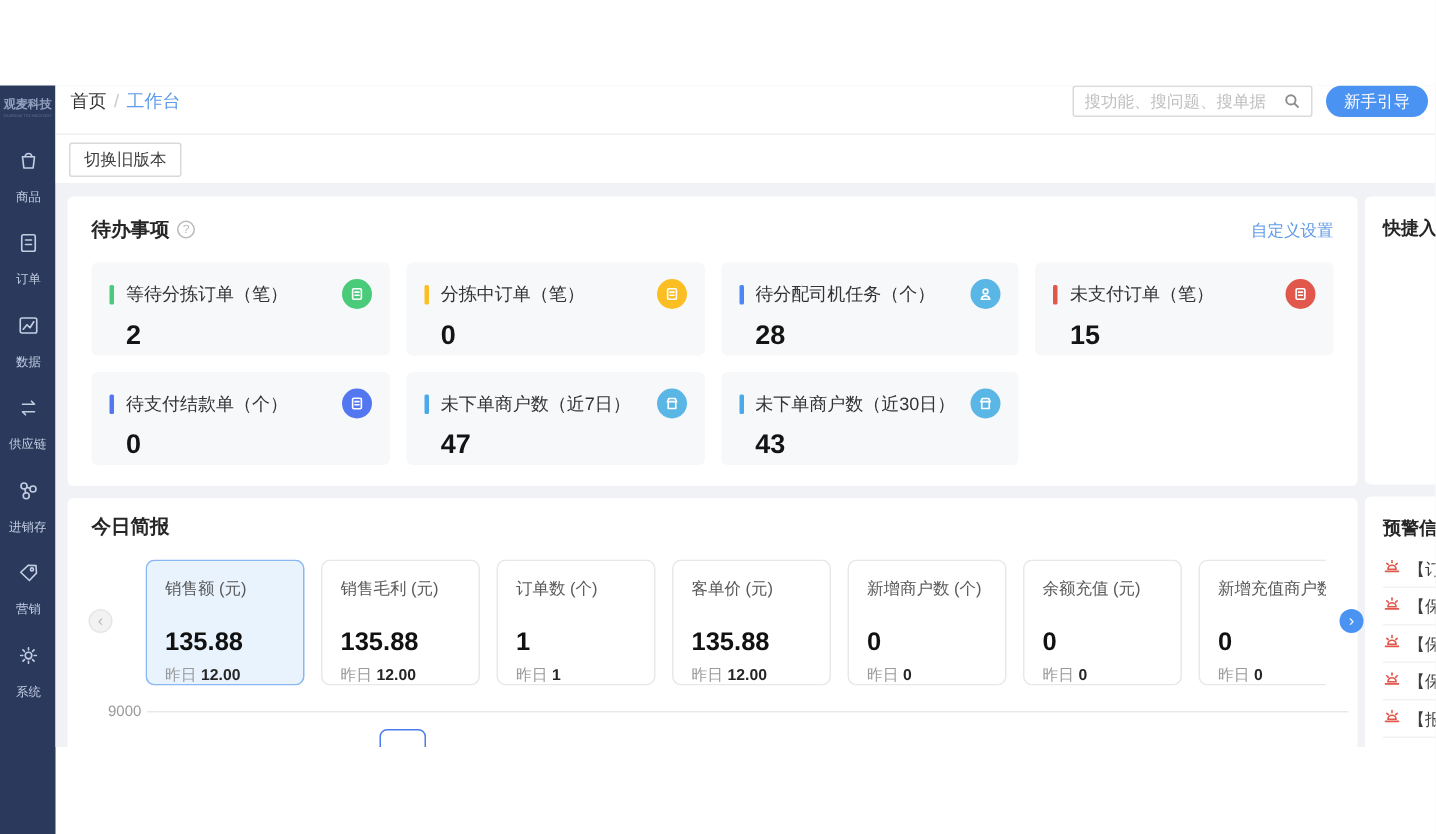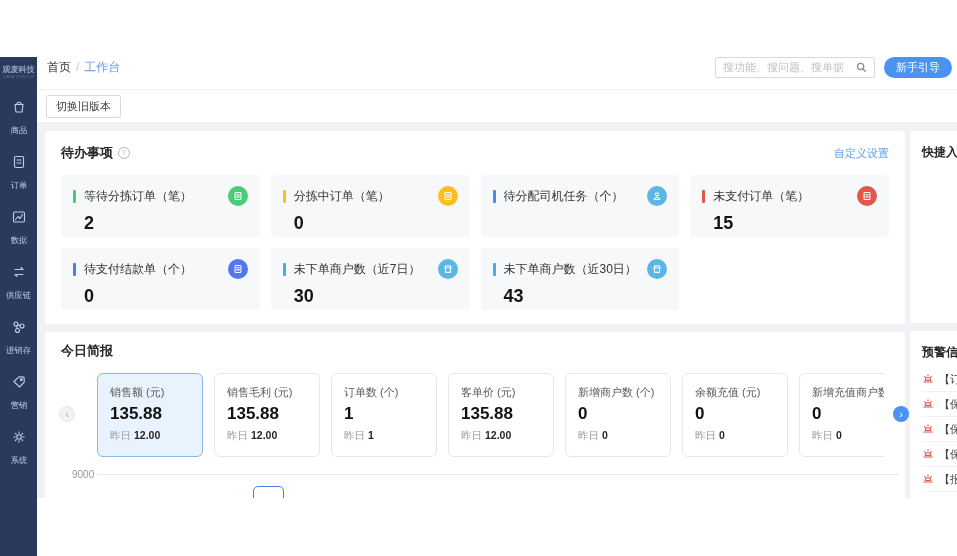--- a/index.html
+++ b/index.html
@@ -50,21 +50,21 @@
 
   .brief-panel { padding:10px 16px; height:170px; position:relative; }
   .carousel { position:relative; margin-top:13px; height:84px; }
   .car-btn { position:absolute; top:33px; width:16px; height:16px; border-radius:50%; display:flex; align-items:center; justify-content:center; font-size:11px; cursor:pointer; }
   .car-left { left:-2px; background:#f2f2f2; color:#b6b6b6; border:1px solid #e6e6e6; }
   .car-right { left:832px; background:#4b93f2; color:#fff; }
   .stat-strip { position:absolute; left:36px; top:0; width:787px; height:84px; overflow:hidden; display:flex; gap:11px; }
   .stat-card { width:106px; min-width:106px; height:84px; background:#fff; border:1px solid #e8e8e8; border-radius:6px; padding:11px 12px; cursor:pointer; }
   .stat-card.selected { background:#e9f3fe; border-color:#89b8f0; }
   .stat-label { font-size:11px; color:#595959; white-space:nowrap; overflow:hidden; }
-  .stat-value { font-size:17px; font-weight:bold; color:#111; margin-top:4px; }
+  .stat-value { font-size:17px; font-weight:bold; color:#111; margin-top:18px; }
   .stat-yest { margin-top:5px; font-size:10.5px; white-space:nowrap; }
   .stat-yest .yl { color:#9a9a9a; }
   .stat-yest .yv { color:#262626; font-weight:bold; margin-left:3px; }
 
   .chart-stub { position:absolute; left:16px; right:6px; top:120px; height:40px; }
   .ytick { position:absolute; left:11px; top:17px; font-size:10px; color:#999; }
   .gridline { position:absolute; left:37px; right:0; top:22px; border-top:1px solid #e9e9e9; }
   .tooltip-stub { position:absolute; left:192px; top:34px; width:31px; height:22px; background:#fff; border:1px solid #4a7cf0; border-radius:5px; }
 
   .right-col-card { position:absolute; left:873px; width:120px; background:#fff; border-radius:4px; padding:13px 12px; overflow:hidden; }
@@ -207,20 +207,21 @@
                 <div class="todo-top">
                   <span class="todo-accent" style="background:#4b87f5"></span>
                   <span class="todo-label">待分配司机任务（个）</span>
                   <span class="todo-icon" style="background:#5ab6e5">
                     <svg viewBox="0 0 12 12">
                       <circle cx="6" cy="4" r="1.9"></circle>
                       <path d="M2.6 10.2a3.5 3.5 0 0 1 6.8 0z"></path>
                     </svg>
                   </span>
                 </div>
+                <div class="todo-value">28</div>
               </div>
               <div class="todo-item">
                 <div class="todo-top">
                   <span class="todo-accent" style="background:#e2574c"></span>
                   <span class="todo-label">未支付订单（笔）</span>
                   <span class="todo-icon" style="background:#e2574c">
                     <svg viewBox="0 0 12 12">
                       <rect x="2.5" y="1.8" width="7" height="8.4" rx="1"></rect>
                       <line x1="4.4" y1="4.5" x2="7.6" y2="4.5"></line>
                       <line x1="4.4" y1="7" x2="7.6" y2="7"></line>
@@ -248,21 +249,21 @@
                   <span class="todo-accent" style="background:#4ba9e8"></span>
                   <span class="todo-label">未下单商户数（近7日）</span>
                   <span class="todo-icon" style="background:#5ab6e5">
                     <svg viewBox="0 0 12 12">
                       <path d="M2.4 4.5 3.4 2h5.2l1 2.5"></path>
                       <path d="M3 4.5v5.5h6V4.5"></path>
                       <path d="M2.4 4.5h7.2"></path>
                     </svg>
                   </span>
                 </div>
-                <div class="todo-value">30</div>
+                <div class="todo-value">47</div>
               </div>
               <div class="todo-item">
                 <div class="todo-top">
                   <span class="todo-accent" style="background:#4ba9e8"></span>
                   <span class="todo-label">未下单商户数（近30日）</span>
                   <span class="todo-icon" style="background:#5ab6e5">
                     <svg viewBox="0 0 12 12">
                       <path d="M2.4 4.5 3.4 2h5.2l1 2.5"></path>
                       <path d="M3 4.5v5.5h6V4.5"></path>
                       <path d="M2.4 4.5h7.2"></path>

